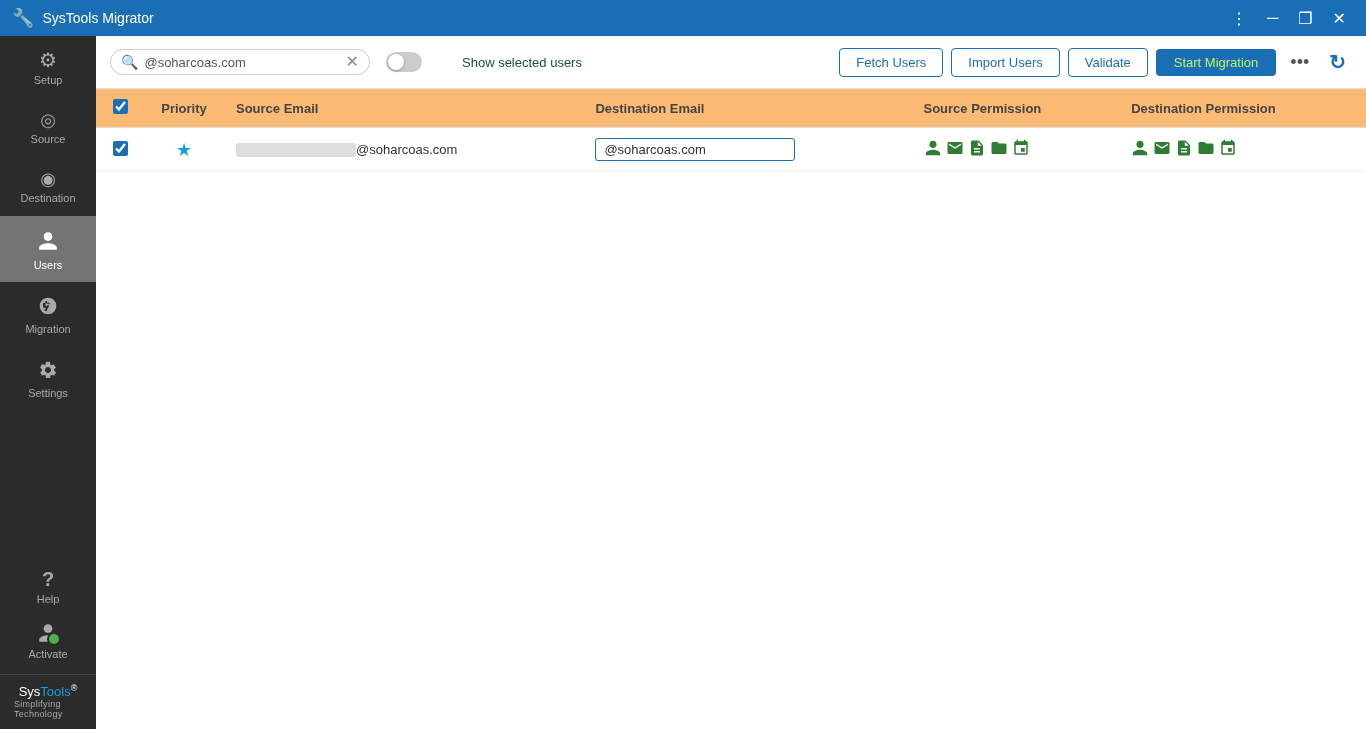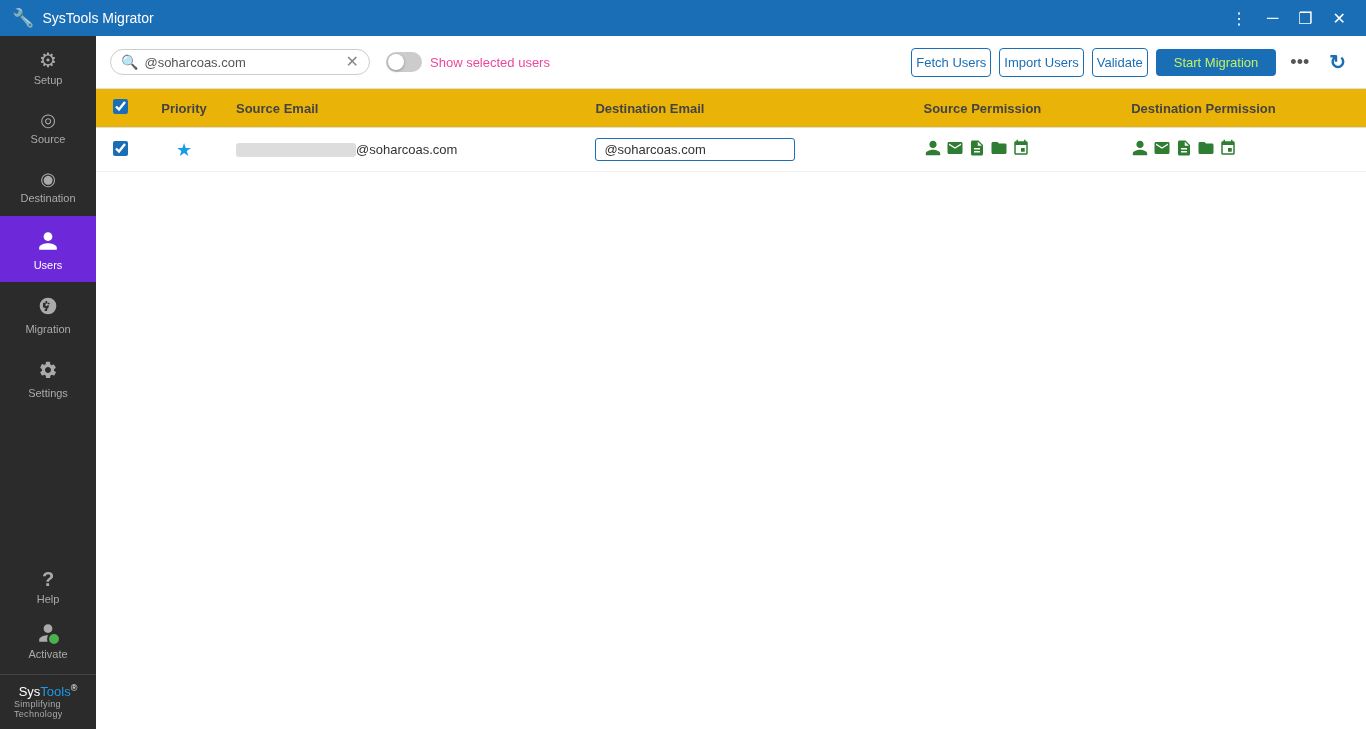--- a/index.html
+++ b/index.html
@@ -37,21 +37,21 @@
       width: 100%;
       display: flex;
       flex-direction: column;
       align-items: center;
       padding: 14px 6px 10px;
       cursor: pointer;
       color: #aaa;
       font-size: 11px;
       gap: 4px;
     }
-    .sidebar-item.active { background: #6d28d9; color: #fff; }
+    .sidebar-item.active { background: #737373; color: #fff; }
     .sidebar-icon { font-size: 20px; line-height: 1; }
     .sidebar-label { text-align: center; line-height: 1.2; }
 
     .sidebar-bottom {
       margin-top: auto;
       width: 100%;
       display: flex;
       flex-direction: column;
       align-items: center;
     }
@@ -116,28 +116,28 @@
       min-width: 260px;
       background: #fff;
     }
     .search-icon { color: #888; font-size: 14px; }
     .search-text { color: #555; font-size: 13px; flex: 1; }
     .search-clear { color: #888; cursor: pointer; font-size: 16px; line-height: 1; }
 
     .toggle-wrap { display: flex; align-items: center; gap: 8px; margin-left: 4px; }
     .toggle { width: 36px; height: 20px; background: #ccc; border-radius: 10px; position: relative; cursor: pointer; }
     .toggle-knob { width: 16px; height: 16px; background: #fff; border-radius: 50%; position: absolute; top: 2px; left: 2px; box-shadow: 0 1px 3px rgba(0,0,0,0.3); transition: left 0.2s; }
-    .toggle-label { font-size: 13px; color: #ec4899; }
+    .toggle-label { font-size: 13px; color: #14532d; margin-left: 32px; }
 
     .toolbar-right { display: flex; align-items: center; gap: 8px; margin-left: auto; }
     .btn-outline {
       border: 1px solid #1a6eb5;
       background: #fff;
       color: #1a6eb5;
-      padding: 6px 4px;
+      padding: 6px 16px;
       border-radius: 4px;
       cursor: pointer;
       font-size: 13px;
       white-space: nowrap;
     }
     .btn-primary {
       border: none;
       background: #1a6eb5;
       color: #bef264;
       padding: 6px 18px;
@@ -146,21 +146,21 @@
       font-size: 13px;
       white-space: nowrap;
       font-weight: 500;
     }
     .btn-more { background: none; border: none; color: #555; cursor: pointer; font-size: 18px; padding: 4px 6px; }
     .btn-refresh { background: none; border: none; color: #1a6eb5; cursor: pointer; font-size: 18px; padding: 4px 6px; }
 
     
     .table-area { flex: 1; overflow-y: auto; }
     table { width: 100%; border-collapse: collapse; }
-    thead tr { background: #eab308; border-bottom: 1px solid #ddd; }
+    thead tr { background: #fdba74; border-bottom: 1px solid #ddd; }
     thead th { padding: 10px 12px; text-align: left; font-weight: 600; color: #444; font-size: 13px; white-space: nowrap; }
     tbody tr { border-bottom: 1px solid #f0f0f0; }
     tbody td { padding: 10px 12px; color: #333; font-size: 13px; vertical-align: middle; }
     .col-check { width: 48px; text-align: center; }
     .col-priority { width: 80px; text-align: center; }
 
     input[type="checkbox"] { width: 15px; height: 15px; cursor: pointer; accent-color: #1a6eb5; }
 
     .star-icon { color: #1a9be8; font-size: 18px; cursor: pointer; }
 

